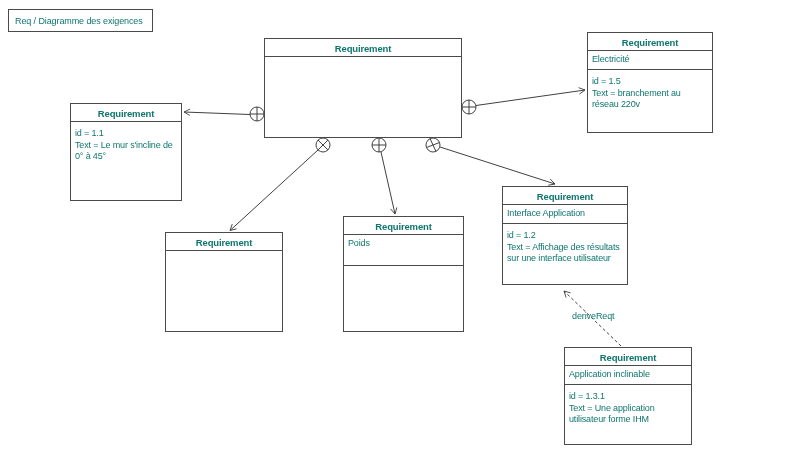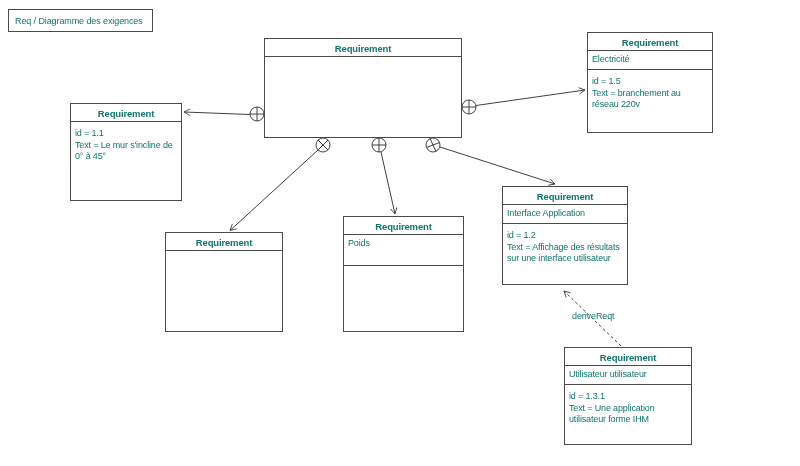--- a/index.html
+++ b/index.html
@@ -125,20 +125,20 @@
 
   <div class="req" style="left:502px;top:186px;width:126px;height:99px;">
     <div class="req-header">Requirement</div>
     <div class="req-name" style="height:19px;">Interface Application</div>
     <div class="req-body">id = 1.2
 Text = Affichage des résultats sur une interface utilisateur</div>
   </div>
 
   <div class="req" style="left:564px;top:347px;width:128px;height:98px;">
     <div class="req-header">Requirement</div>
-    <div class="req-name" style="height:19px;">Utilisateur utilisateur</div>
+    <div class="req-name" style="height:19px;">Application inclinable</div>
     <div class="req-body">id = 1.3.1
 Text = Une application utilisateur forme IHM</div>
   </div>
 
   <span class="edge-label">deriveReqt</span>
 
 </div>
 
 </body></html>

